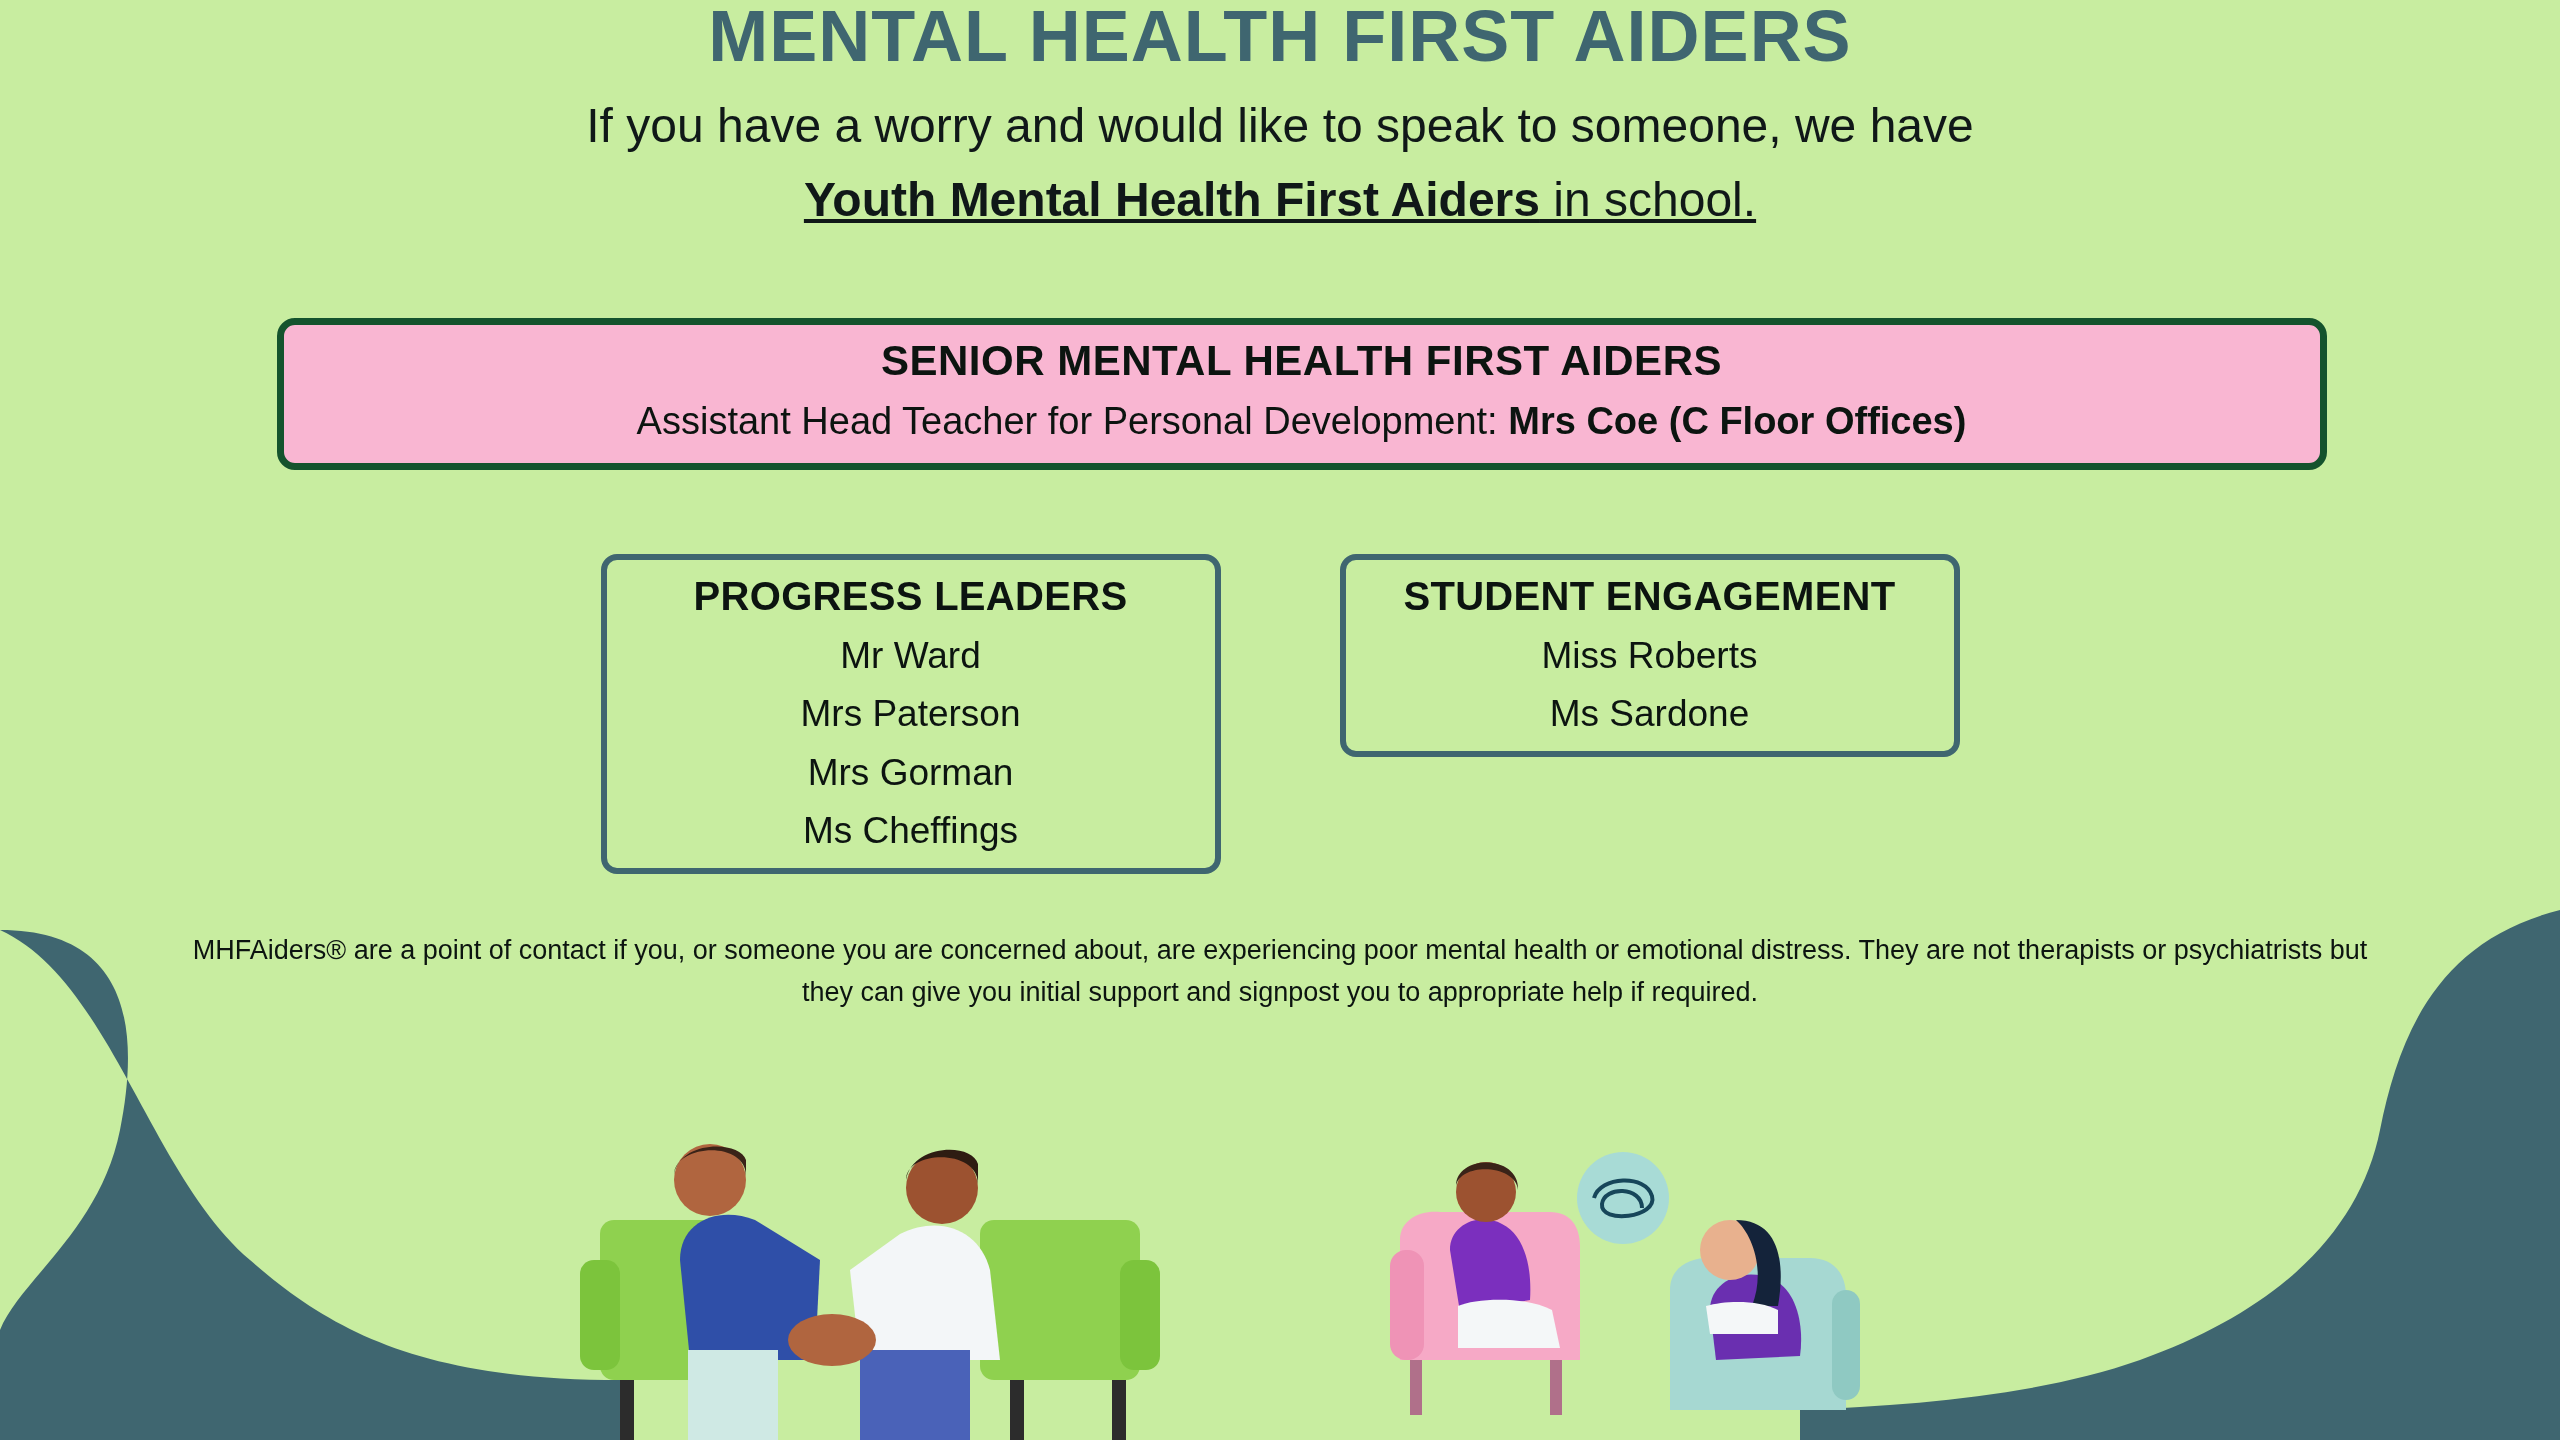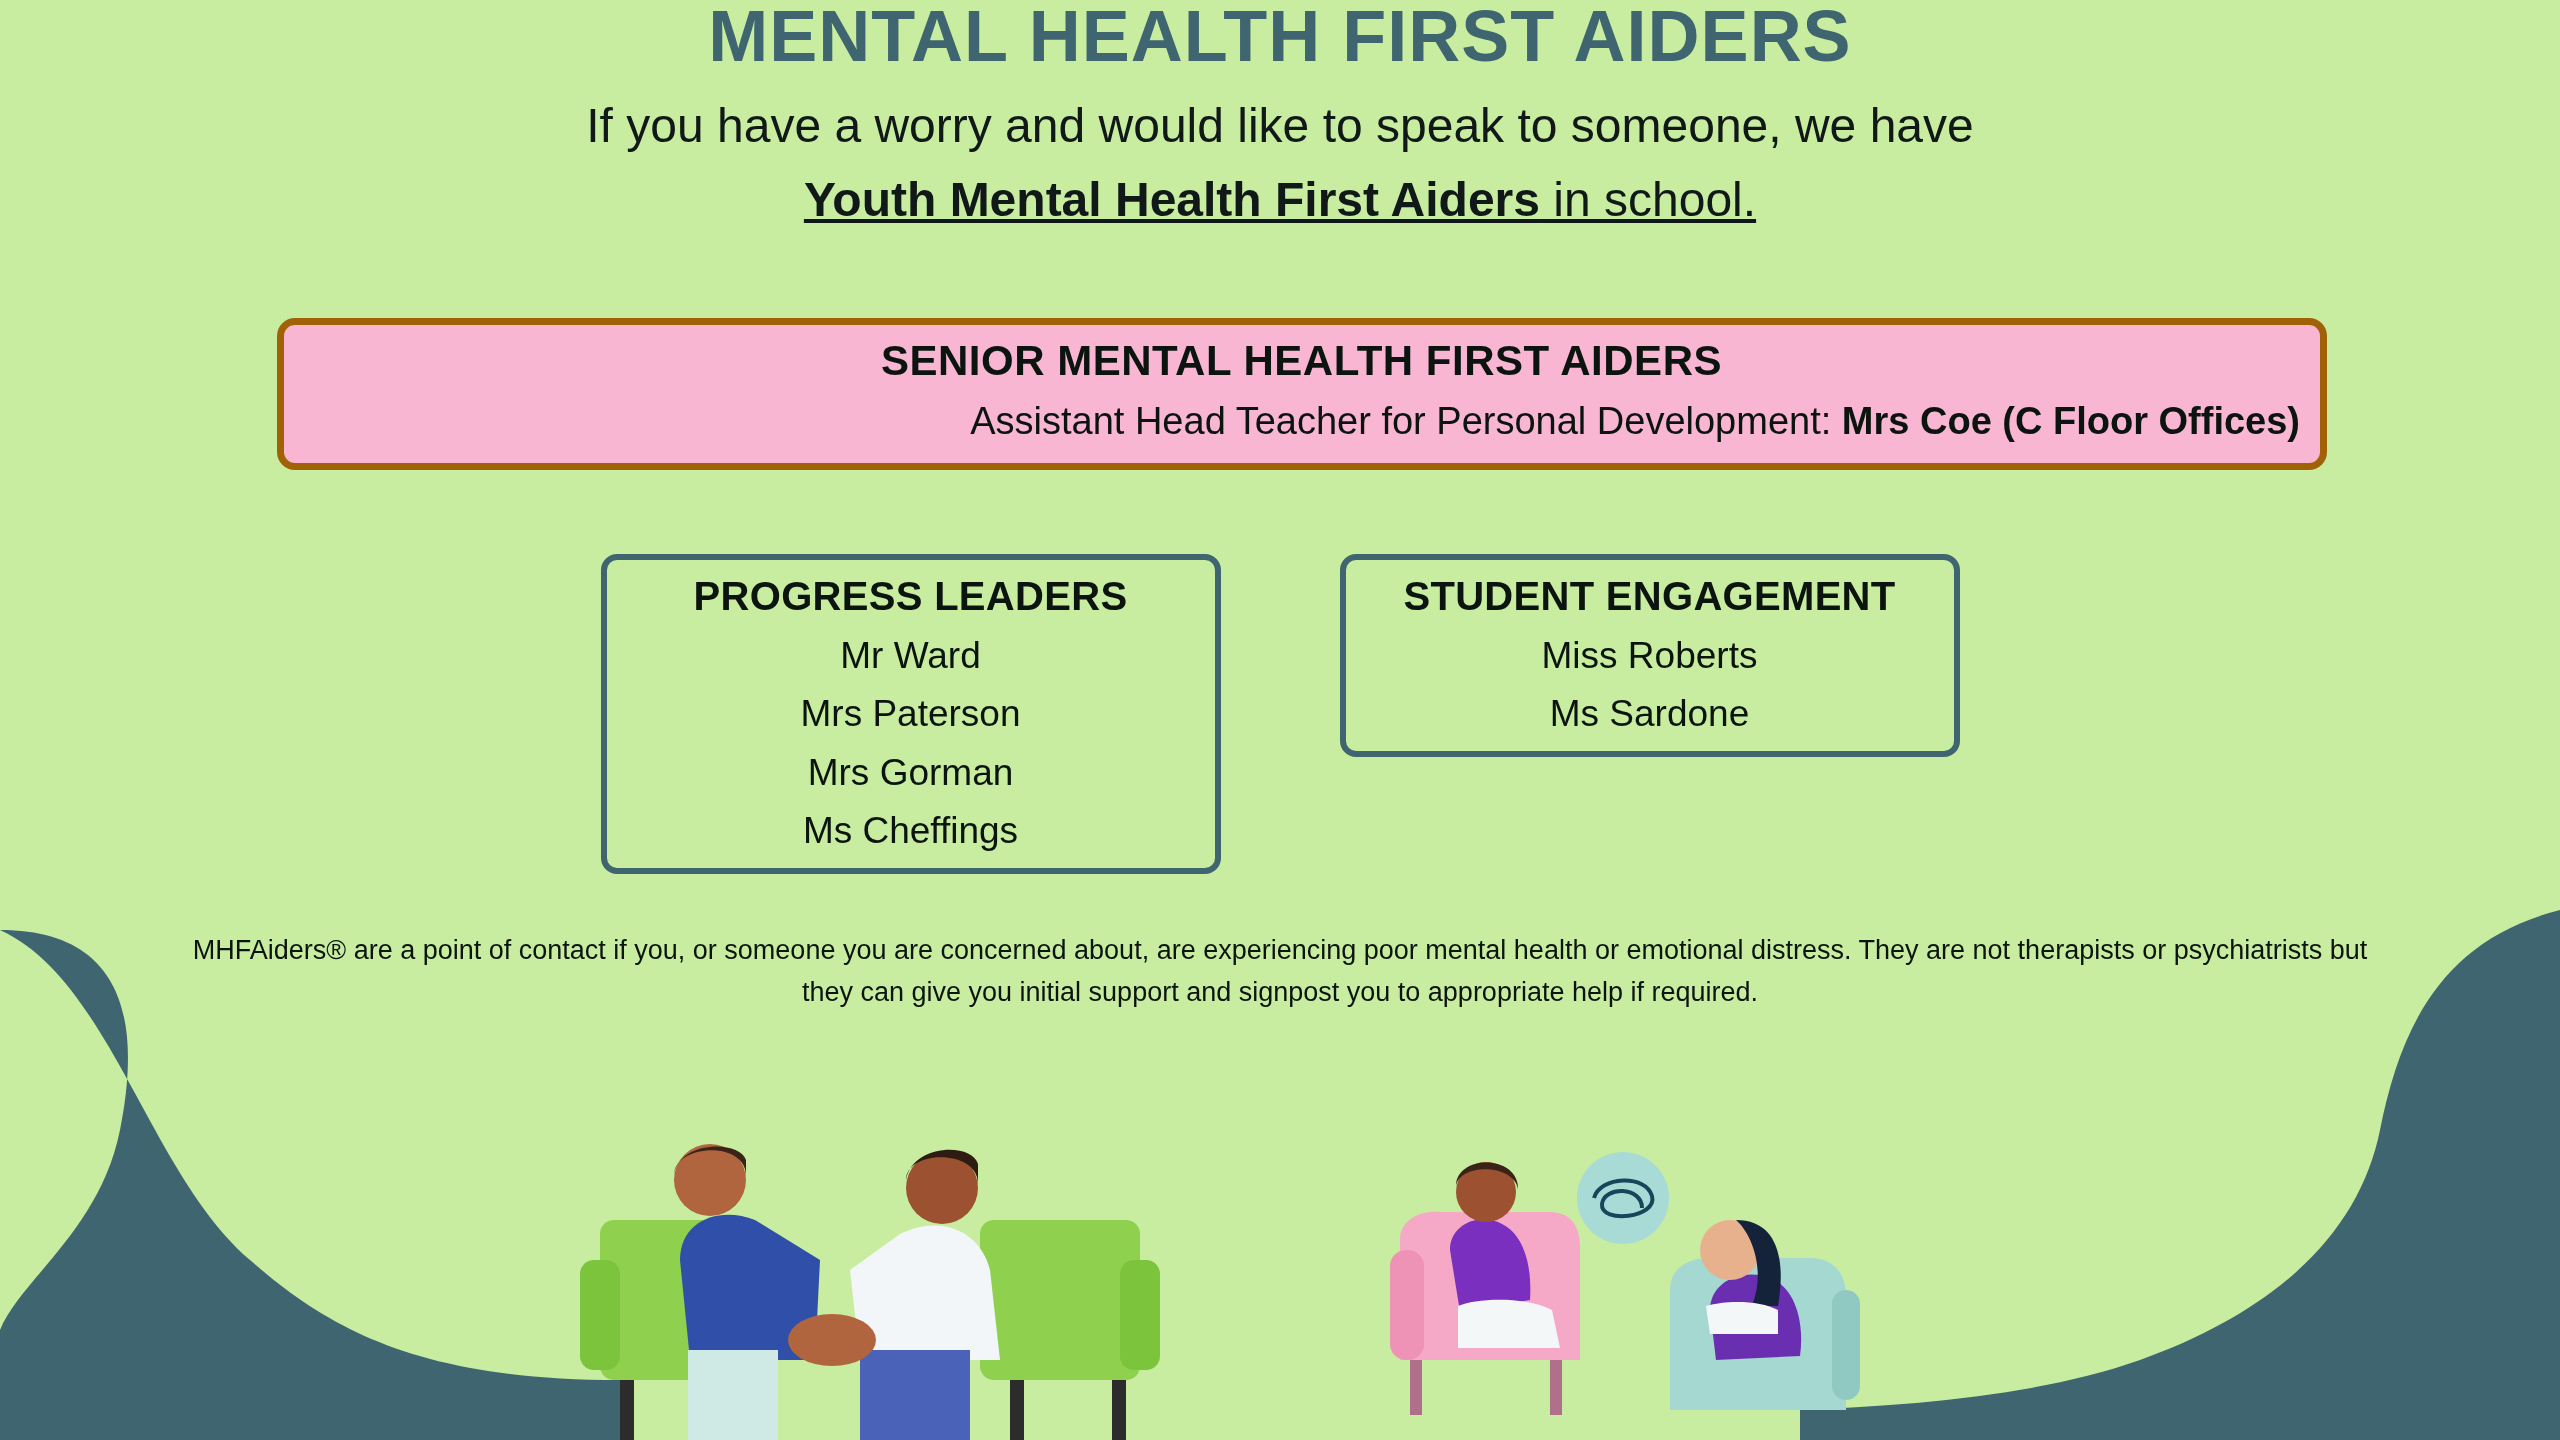--- a/index.html
+++ b/index.html
@@ -74,38 +74,37 @@
   }
 
   
   .senior-box {
     position: absolute;
     left: 277px;
     top: 318px;
     width: 2050px;
     box-sizing: border-box;
     background: #f9b6d2;
-    border: 7px solid #a16207;
+    border: 7px solid #14532d;
     border-radius: 18px;
     padding: 12px 20px 18px 19px;
     text-align: center;
   }
   .senior-head {
     font-size: 42px;
     font-weight: bold;
     color: #0c1410;
     letter-spacing: 0.5px;
     line-height: 1.15;
   }
   .senior-line {
     font-size: 38px;
     color: #0c1410;
     margin-top: 14px;
     line-height: 1.2;
-    text-align: right;
   }
   .senior-line b { font-weight: bold; }
 
   
   .teams {
     position: absolute;
     left: 0;
     top: 554px;
     width: 2560px;
     display: flex;

